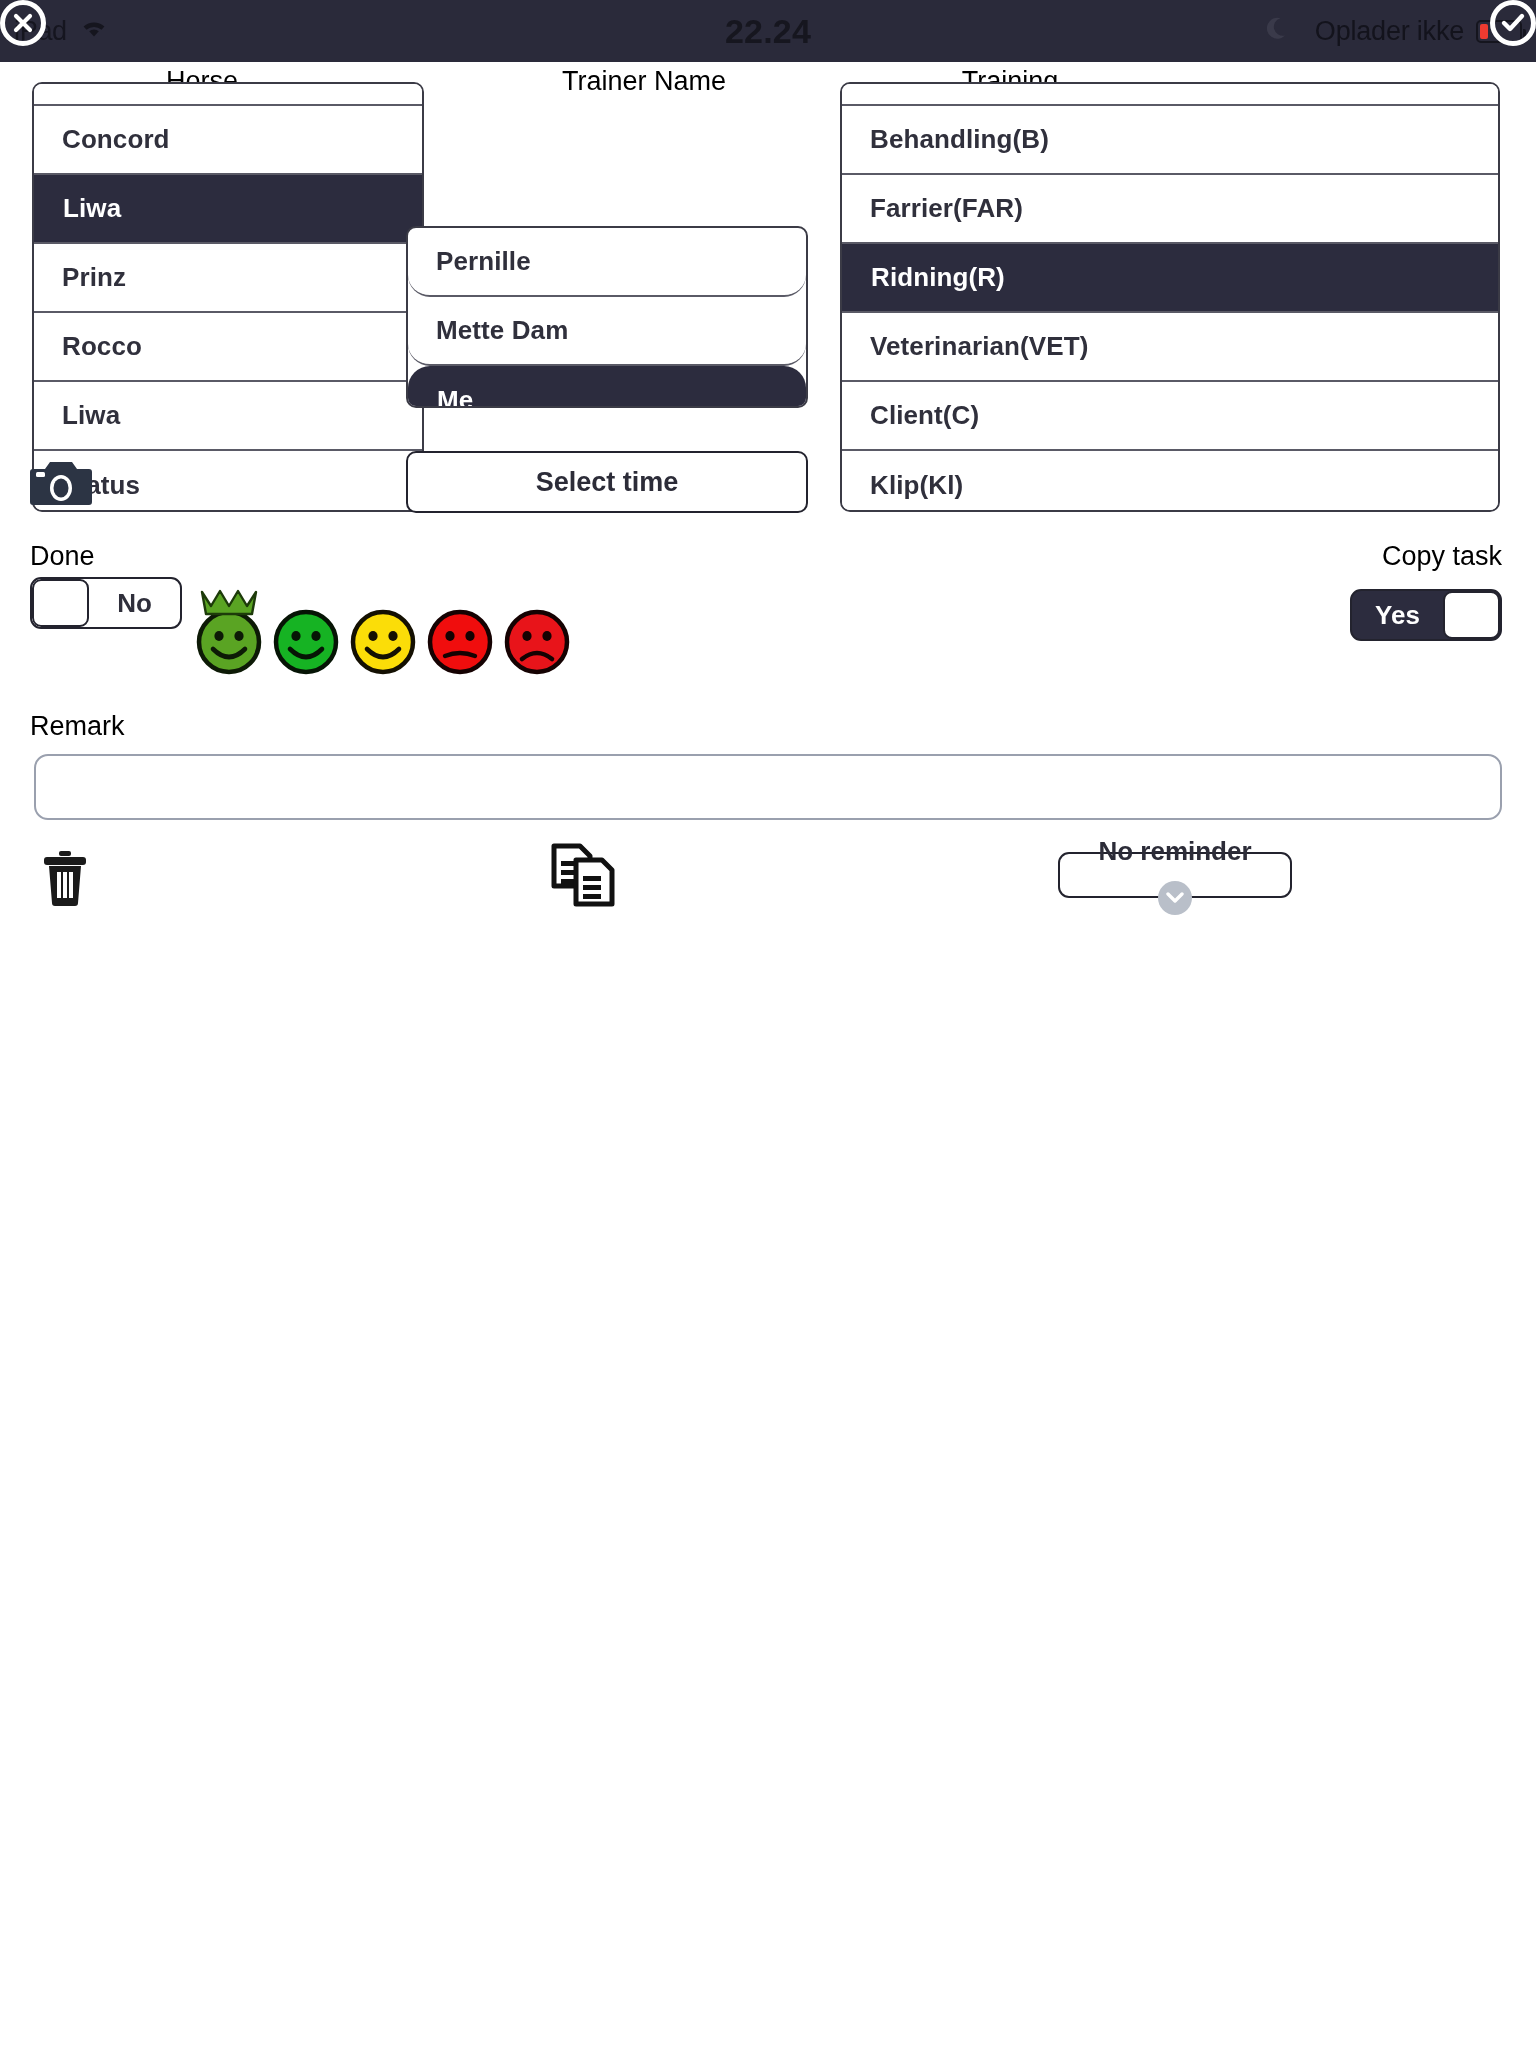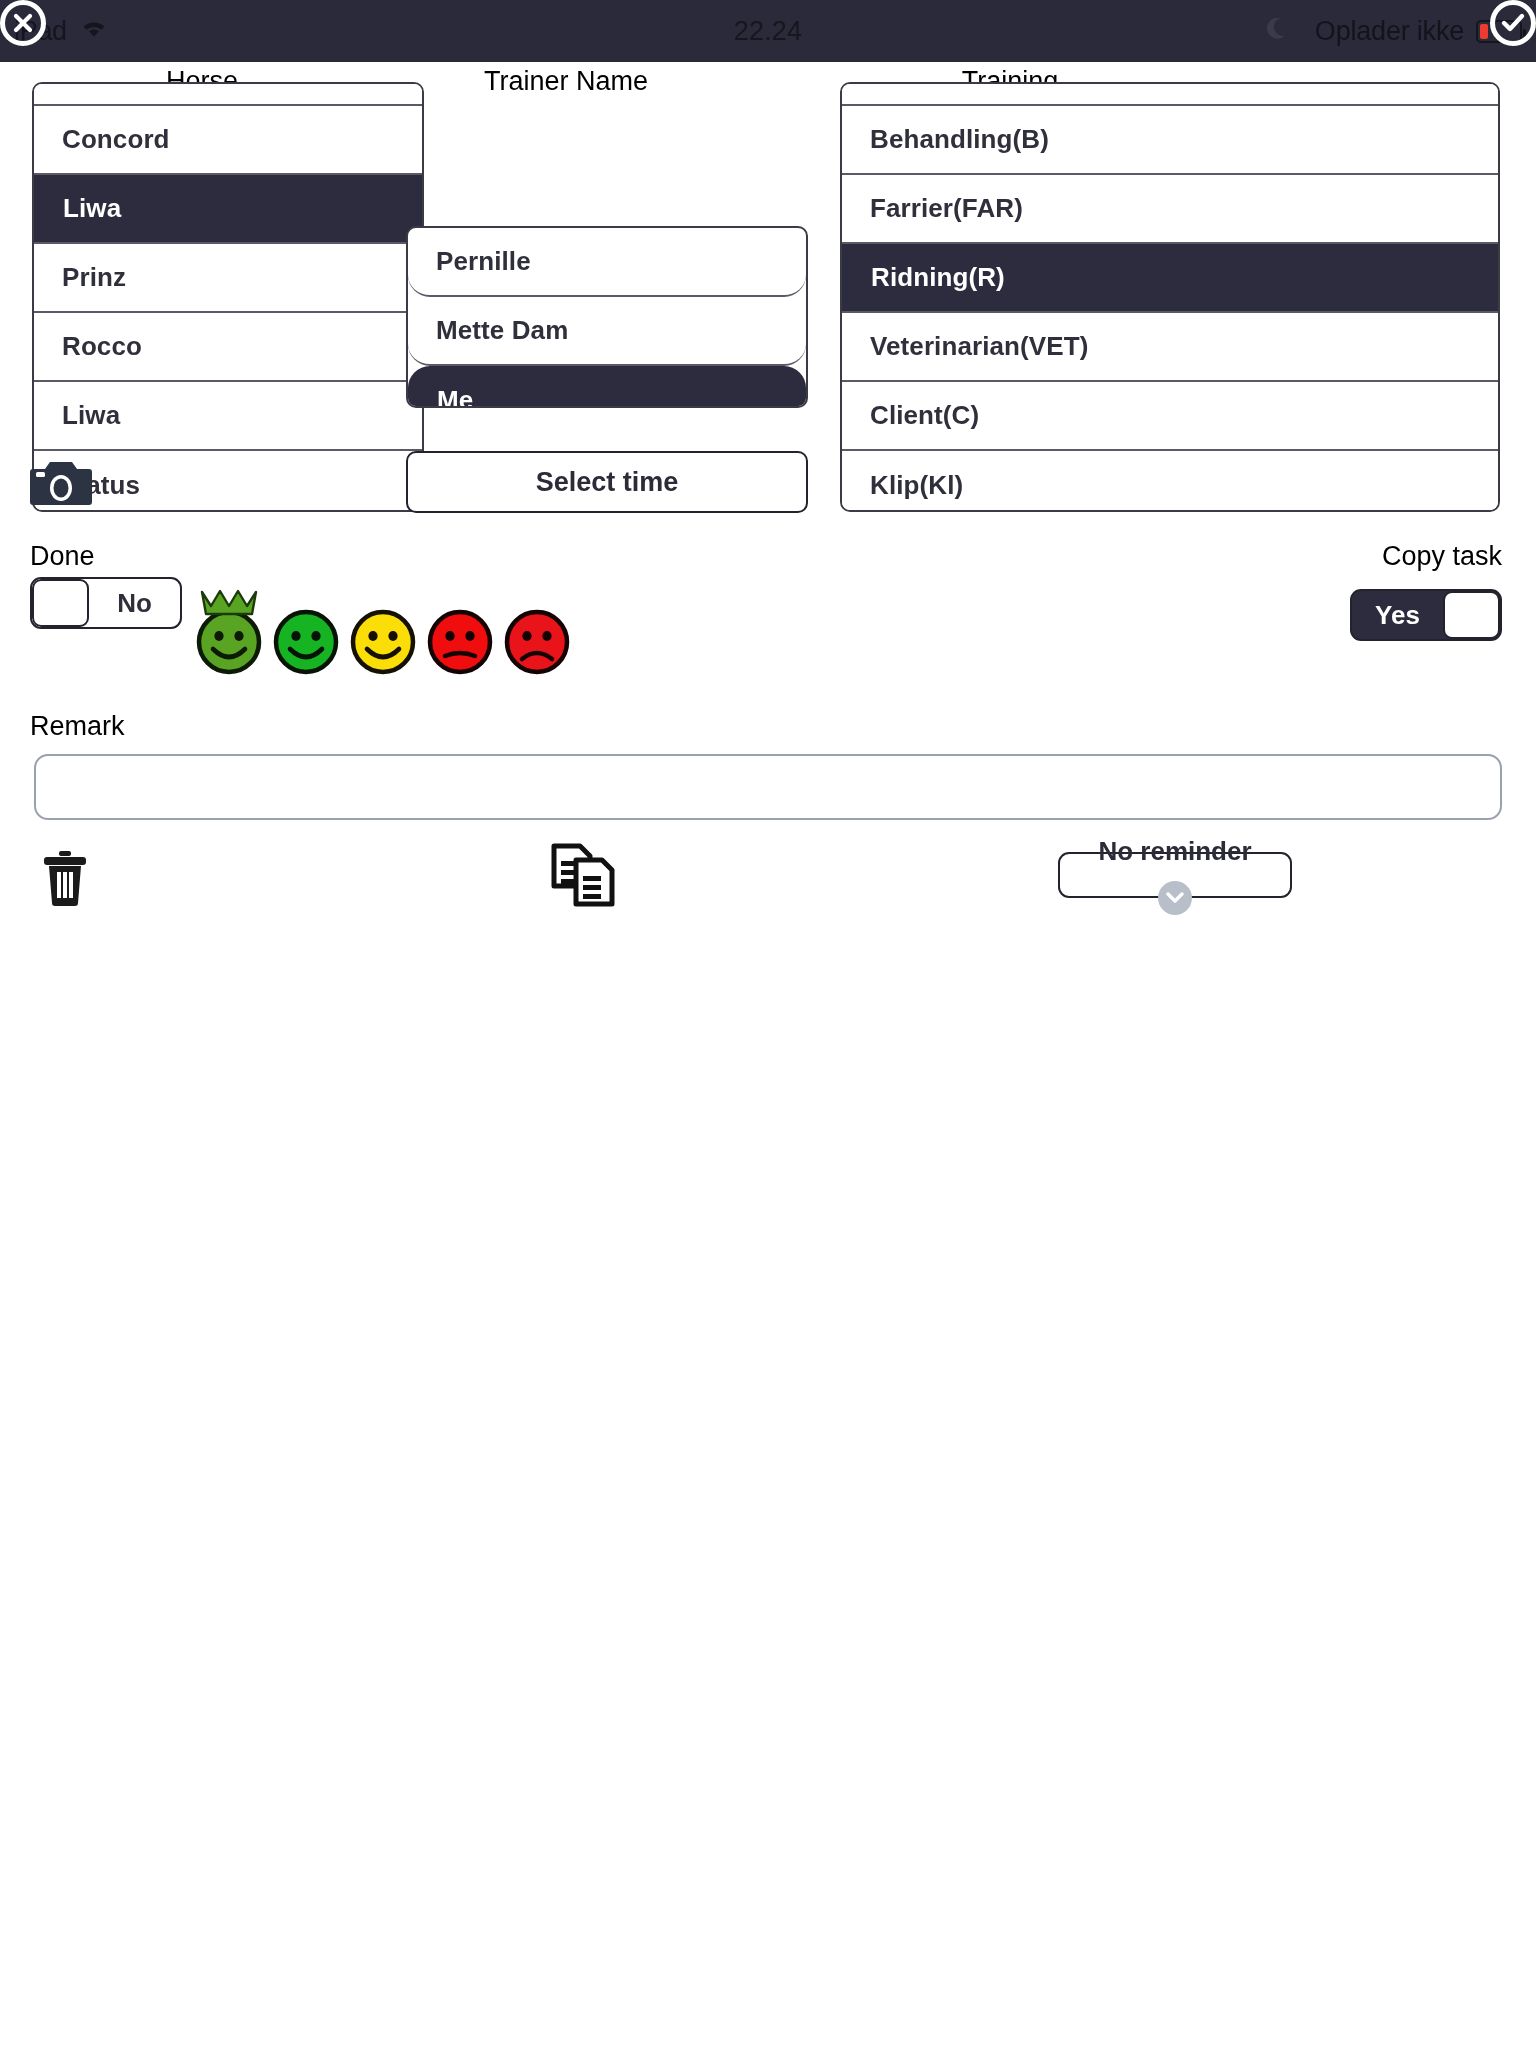--- a/index.html
+++ b/index.html
@@ -37,22 +37,22 @@
   .sb-device {
     font-size: 27px;
     letter-spacing: -0.3px;
     color: #15151f;
     font-weight: 400;
   }
   .sb-center {
     position: absolute;
     left: 0; right: 0;
     text-align: center;
-    font-size: 27px;
-    font-weight: 400;
+    font-size: 34px;
+    font-weight: 700;
     color: #16161f;
     letter-spacing: 0.2px;
     pointer-events: none;
   }
   .sb-right {
     margin-left: auto;
     display: flex;
     align-items: center;
     gap: 12px;
     flex: 0 0 auto;
@@ -114,21 +114,21 @@
     height: 42px;
   }
   .col-head {
     position: absolute;
     top: 4px;
     font-size: 27px;
     color: #000;
     text-align: center;
   }
   .ch-horse   { left: 32px;  width: 340px; }
-  .ch-trainer { left: 406px; width: 320px; }
+  .ch-trainer { left: 406px; width: 320px; text-align: right; }
   .ch-train   { left: 840px; width: 340px; }
 
   
   .lists {
     position: relative;
     height: 345px;
   }
   .listbox {
     position: absolute;
     border: 2px solid #3b3b46;

